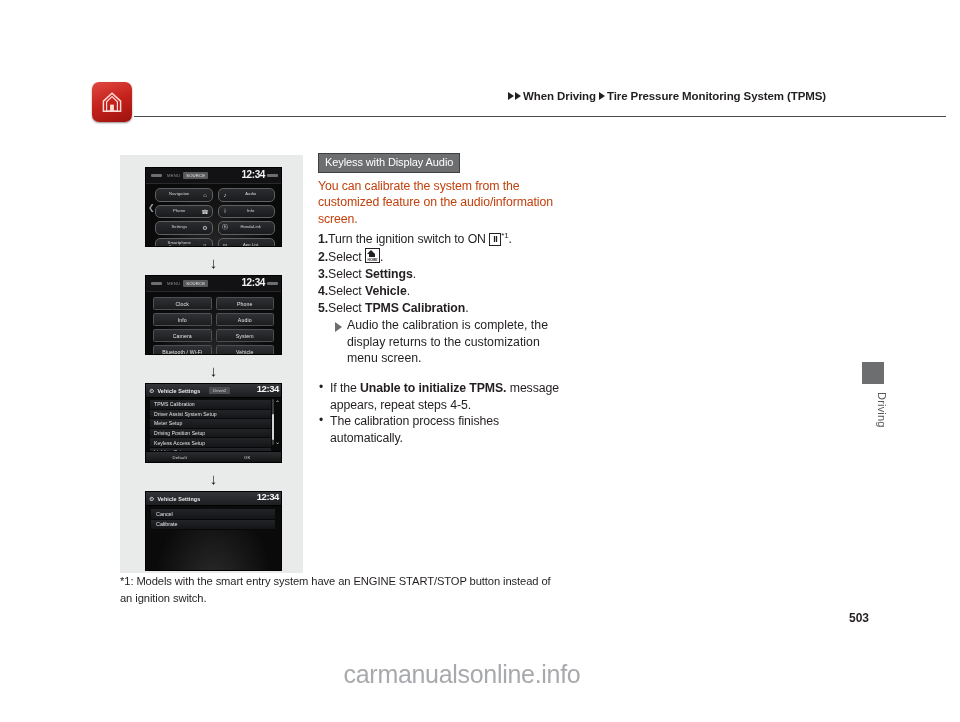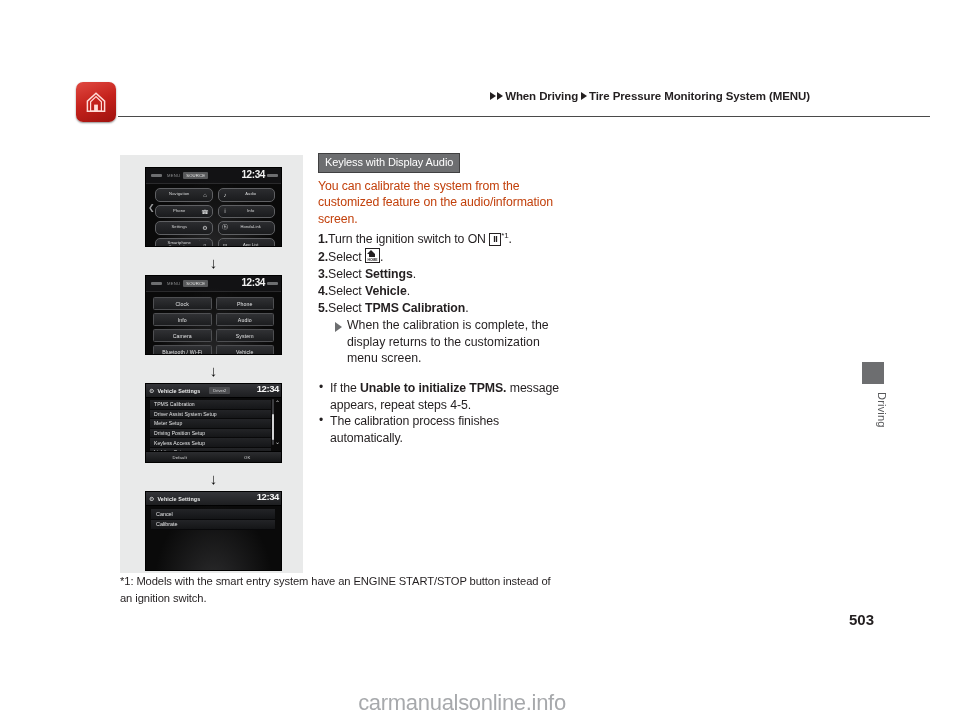--- a/index.html
+++ b/index.html
@@ -12,21 +12,21 @@
     height: 722px;
     position: relative;
     font-family: "Liberation Sans", sans-serif;
     color: #231f20;
     overflow: hidden;
   }
 
   
   #header {
     position: absolute;
-    left: 0; top: 0;
+    left: 16px; top: 0;
     width: 840px; height: 130px;
   }
   #home-button {
     position: absolute;
     left: 76px; top: 82px;
     width: 40px; height: 40px;
     border-radius: 7px;
     background: linear-gradient(160deg, #e04a42 0%, #c5221c 48%, #9e120e 100%);
     box-shadow: 0 1px 2px rgba(0,0,0,.45);
     display: flex; align-items: center; justify-content: center;
@@ -77,34 +77,34 @@
     color: #58595b;
     writing-mode: vertical-rl;
     text-orientation: mixed;
     letter-spacing: 0.2px;
   }
 
   
   #page-number {
     position: absolute;
     left: 849px; top: 611px;
-    font-size: 15px;
+    font-size: 12px;
     font-weight: bold;
     color: #231f20;
   }
 
   
   #watermark {
     position: absolute;
-    left: 0; top: 690px;
+    left: 0; top: 660px;
     width: 960px;
     text-align: center;
     padding-right: 36px;
     box-sizing: border-box;
-    font-size: 22px;
+    font-size: 25px;
     color: #a7a9ac;
     letter-spacing: -0.3px;
     font-family: "Liberation Sans", sans-serif;
   }
 
   
   #figure-column {
     position: absolute;
     left: 120px; top: 155px;
     width: 183px; height: 418px;
@@ -434,21 +434,21 @@
         <rect x="10.1" y="14.6" width="3.8" height="6.6" fill="#ffdcd8"></rect>
       </svg>
     </span>
   </div>
 
   <div id="breadcrumb">
     <span class="tri"></span>
       <span class="tri second"></span>
       <span>When Driving</span>
       <span class="tri third"></span>
-      <span>Tire Pressure Monitoring System (MENU)</span>
+      <span>Tire Pressure Monitoring System (TPMS)</span>
   </div>
 
   <div id="header-rule"></div>
 </div>
 
 <div id="right-tab"></div>
 <div id="right-tab-label">Driving</div>
 
 <div id="figure-column">
 
@@ -613,21 +613,21 @@
     <b>4.</b><span>Select </span><b>Vehicle</b><span>.</span>
   </div>
 
   <div class="step">
     <b>5.</b><span>Select </span><b>TPMS Calibration</b><span>.</span>
   </div>
 
 
   <div class="sub-arrow-line">
     <span class="tri"></span>
-    <span>When the calibration is complete, the display returns to the customization menu screen.</span>
+    <span>Audio the calibration is complete, the display returns to the customization menu screen.</span>
   </div>
 
   <div class="spacer-12"></div>
 
   <div class="bullet-line">
     <span>If the </span><b>Unable to initialize TPMS.</b><span> message appears, repeat steps 4-5.</span>
   </div>
 
   <div class="bullet-line">
     <span>The calibration process finishes automatically.</span>

